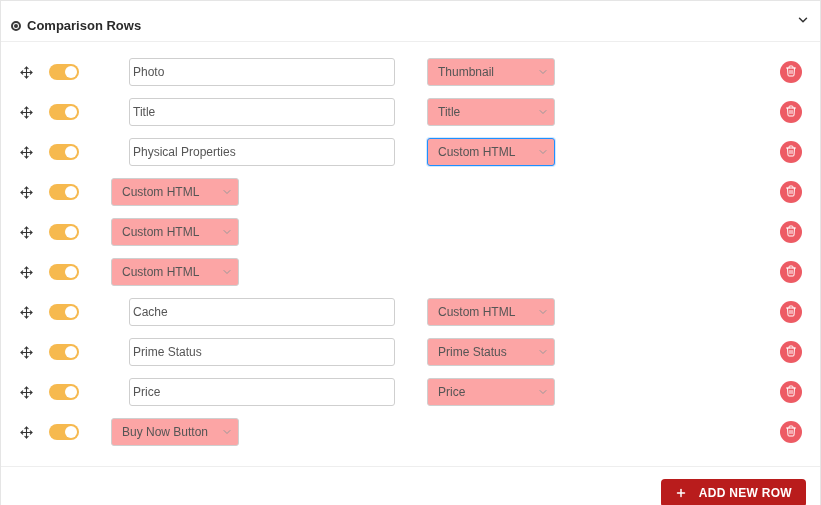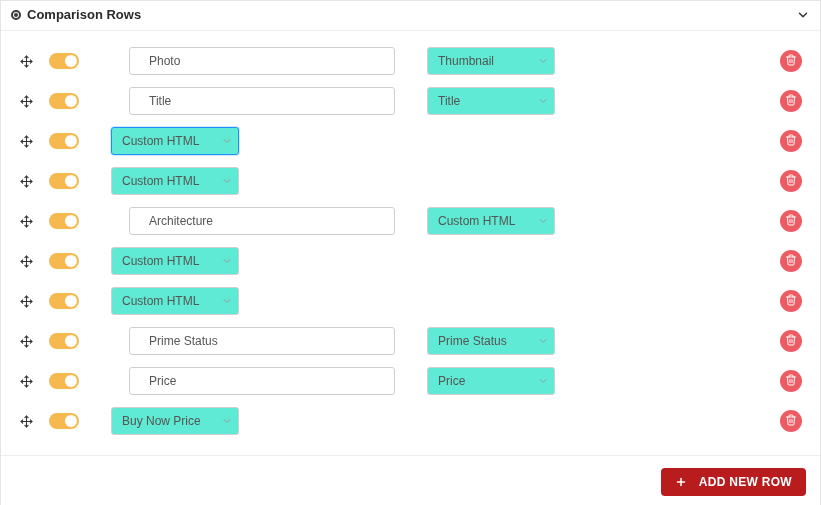--- a/index.html
+++ b/index.html
@@ -19,20 +19,21 @@
       display: flex;
       align-items: center;
       justify-content: space-between;
       padding: 6px 10px 8px 10px;
       border-bottom: 1px solid #eee;
     }
     .panel-title-wrap {
       display: flex;
       align-items: center;
       gap: 6px;
+      margin-top: 11px;
     }
     .panel-title {
       font-size: 13px;
       font-weight: 600;
       color: #2a2a2a;
     }
     .radio-icon {
       width: 10px;
       height: 10px;
       border: 2px solid #3a3a3a;
@@ -87,37 +88,37 @@
       background: #fff;
       border-radius: 50%;
       top: 2px;
       right: 2px;
     }
     .text-input {
       width: 266px;
       height: 28px;
       border: 1px solid #cfcfcf;
       border-radius: 3px;
-      padding: 0 19px;
+      padding: 0 3px;
       font-size: 12px;
       color: #555;
       margin-left: 34px;
       flex-shrink: 0;
     }
     .select-wrap {
       position: relative;
       width: 128px;
       margin-left: 16px;
       flex-shrink: 0;
     }
     .select {
       width: 100%;
       height: 28px;
       border: 1px solid #cfcfcf;
-      background: #5eead4;
+      background: #fca5a5;
       border-radius: 3px;
       padding: 0 24px 0 10px;
       font-size: 12px;
       color: #555;
       display: flex;
       align-items: center;
       cursor: pointer;
     }
     .select.focused {
       border: 1px solid #1e90ff;
@@ -255,20 +256,21 @@
           <svg viewBox="0 0 24 24" width="13" height="13" stroke="#333" stroke-width="2" fill="none" stroke-linecap="round" stroke-linejoin="round">
             <polyline points="5 9 2 12 5 15"></polyline>
             <polyline points="9 5 12 2 15 5"></polyline>
             <polyline points="15 19 12 22 9 19"></polyline>
             <polyline points="19 9 22 12 19 15"></polyline>
             <line x1="2" y1="12" x2="22" y2="12"></line>
             <line x1="12" y1="2" x2="12" y2="22"></line>
           </svg>
         </span>
         <span class="toggle"></span>
+        <input class="text-input" value="Physical Properties" style="">
         <div class="select-wrap">
           <div class="select focused">
             <span>Custom HTML</span>
           </div>
           <span class="select-chevron">
             <svg viewBox="0 0 24 24" width="12" height="12" stroke="#999" stroke-width="2" fill="none" stroke-linecap="round" stroke-linejoin="round">
               <polyline points="6 9 12 15 18 9"></polyline>
             </svg>
           </span>
         </div>
@@ -319,21 +321,20 @@
           <svg viewBox="0 0 24 24" width="13" height="13" stroke="#333" stroke-width="2" fill="none" stroke-linecap="round" stroke-linejoin="round">
             <polyline points="5 9 2 12 5 15"></polyline>
             <polyline points="9 5 12 2 15 5"></polyline>
             <polyline points="15 19 12 22 9 19"></polyline>
             <polyline points="19 9 22 12 19 15"></polyline>
             <line x1="2" y1="12" x2="22" y2="12"></line>
             <line x1="12" y1="2" x2="12" y2="22"></line>
           </svg>
         </span>
         <span class="toggle"></span>
-        <input class="text-input" value="Architecture" style="">
         <div class="select-wrap">
           <div class="select">
             <span>Custom HTML</span>
           </div>
           <span class="select-chevron">
             <svg viewBox="0 0 24 24" width="12" height="12" stroke="#999" stroke-width="2" fill="none" stroke-linecap="round" stroke-linejoin="round">
               <polyline points="6 9 12 15 18 9"></polyline>
             </svg>
           </span>
         </div>
@@ -384,20 +385,21 @@
           <svg viewBox="0 0 24 24" width="13" height="13" stroke="#333" stroke-width="2" fill="none" stroke-linecap="round" stroke-linejoin="round">
             <polyline points="5 9 2 12 5 15"></polyline>
             <polyline points="9 5 12 2 15 5"></polyline>
             <polyline points="15 19 12 22 9 19"></polyline>
             <polyline points="19 9 22 12 19 15"></polyline>
             <line x1="2" y1="12" x2="22" y2="12"></line>
             <line x1="12" y1="2" x2="12" y2="22"></line>
           </svg>
         </span>
         <span class="toggle"></span>
+        <input class="text-input" value="Cache" style="">
         <div class="select-wrap">
           <div class="select">
             <span>Custom HTML</span>
           </div>
           <span class="select-chevron">
             <svg viewBox="0 0 24 24" width="12" height="12" stroke="#999" stroke-width="2" fill="none" stroke-linecap="round" stroke-linejoin="round">
               <polyline points="6 9 12 15 18 9"></polyline>
             </svg>
           </span>
         </div>
@@ -484,21 +486,21 @@
             <polyline points="9 5 12 2 15 5"></polyline>
             <polyline points="15 19 12 22 9 19"></polyline>
             <polyline points="19 9 22 12 19 15"></polyline>
             <line x1="2" y1="12" x2="22" y2="12"></line>
             <line x1="12" y1="2" x2="12" y2="22"></line>
           </svg>
         </span>
         <span class="toggle"></span>
         <div class="select-wrap">
           <div class="select">
-            <span>Buy Now Price</span>
+            <span>Buy Now Button</span>
           </div>
           <span class="select-chevron">
             <svg viewBox="0 0 24 24" width="12" height="12" stroke="#999" stroke-width="2" fill="none" stroke-linecap="round" stroke-linejoin="round">
               <polyline points="6 9 12 15 18 9"></polyline>
             </svg>
           </span>
         </div>
         <span class="spacer"></span>
         <span class="delete-btn">
           <span><svg viewBox="0 0 24 24" width="12" height="12" stroke="#fff" stroke-width="2" fill="none" stroke-linecap="round" stroke-linejoin="round">

